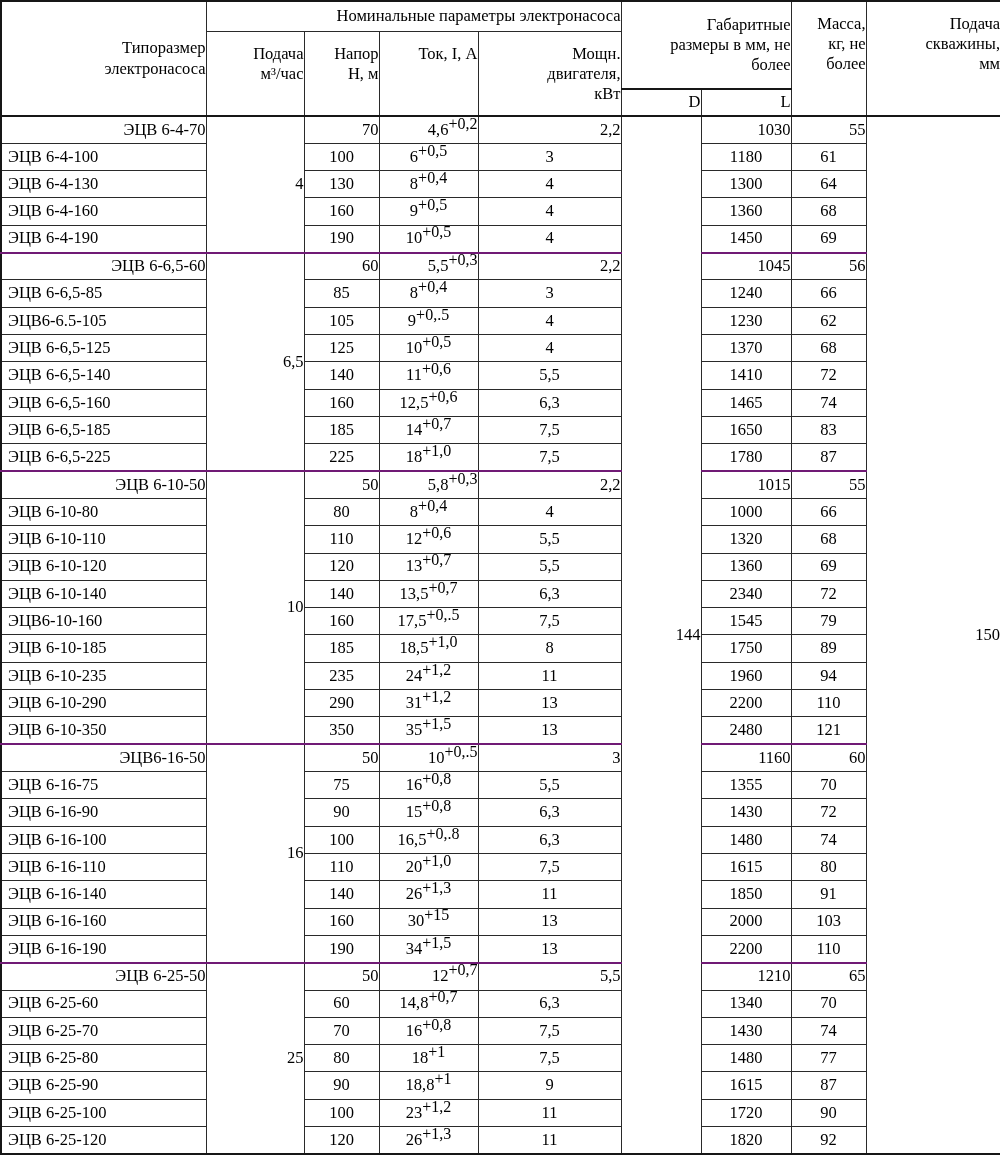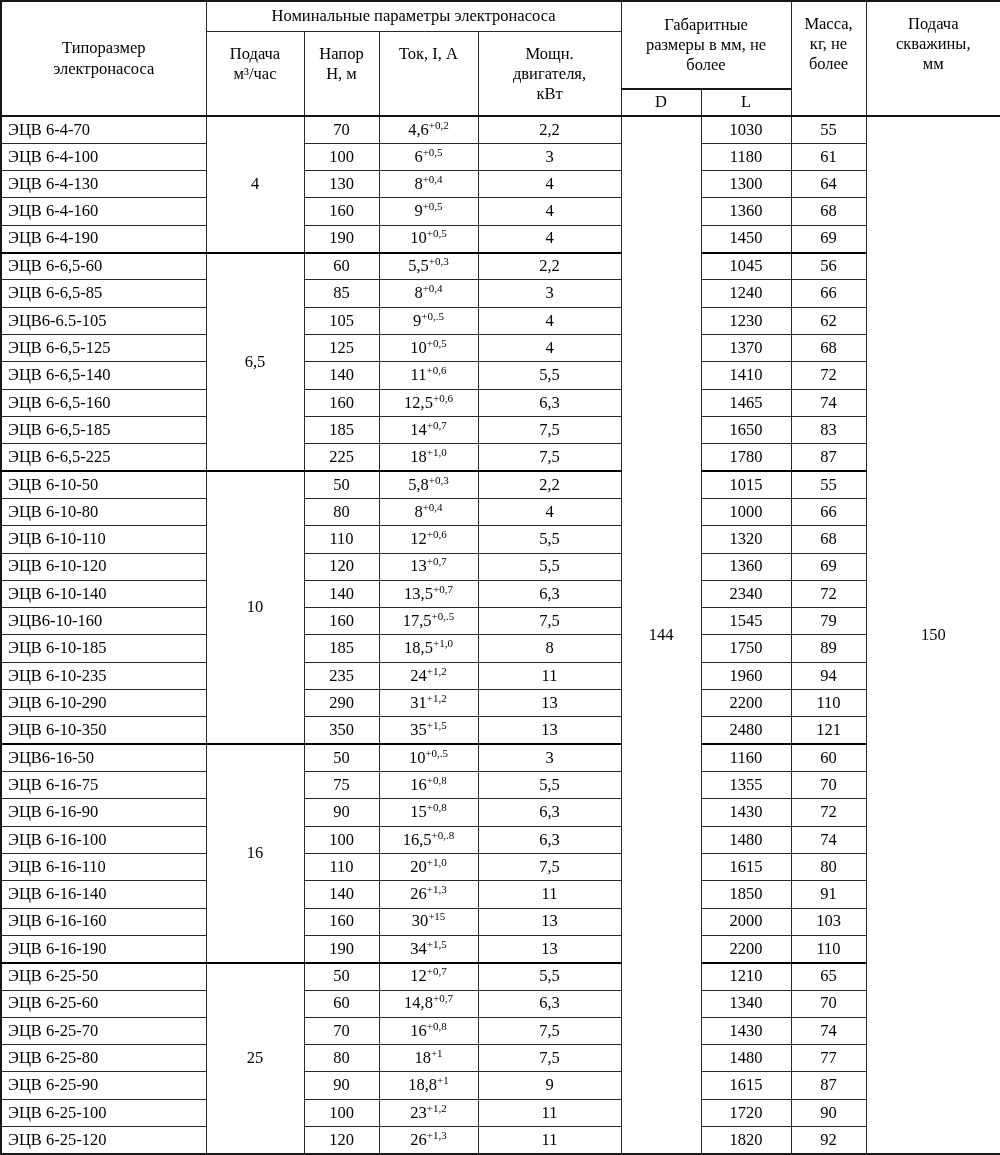--- a/index.html
+++ b/index.html
@@ -14,38 +14,38 @@
     border: 2px solid #161616;
   }
   table.spec th, table.spec td {
     border: 1px solid #2a2a2a;
     font-weight: normal;
     padding: 0;
     overflow: hidden;
   }
   thead th {
     font-size: 16.5px; line-height: 1.22;
-    text-align: center; vertical-align: middle;
+    text-align: right; vertical-align: middle;
     white-space: pre-line;
   }
   thead tr.hrow1 { height: 30px; }
   thead tr.hrow2 { height: 58px; }
   thead tr.hrow3 { height: 27px; }
   thead th.v-top { vertical-align: top; padding-top: 12px; }
   tbody tr { height: 27px; }
   tbody td {
     font-size: 16.5px; line-height: 1;
     text-align: center; vertical-align: middle;
   }
   tbody td.cell-name { text-align: left; padding-left: 6px; }
   tbody td sup {
-    font-size: 11px; line-height: 0;
+    font-size: 16px; line-height: 0;
     vertical-align: super; letter-spacing: 0;
   }
-  tbody tr.group-start td { border-top: 2px solid #000000; }
+  tbody tr.group-start td { border-top: 2px solid #701a75; text-align: right; }
   thead tr.hrow3 th, thead th[rowspan] { border-bottom: 2px solid #161616; }
 </style>
 </head>
 <body>
 
 <div class="page">
   <table class="spec">
     <colgroup>
       <col style="width:205px">
         <col style="width:98px">

